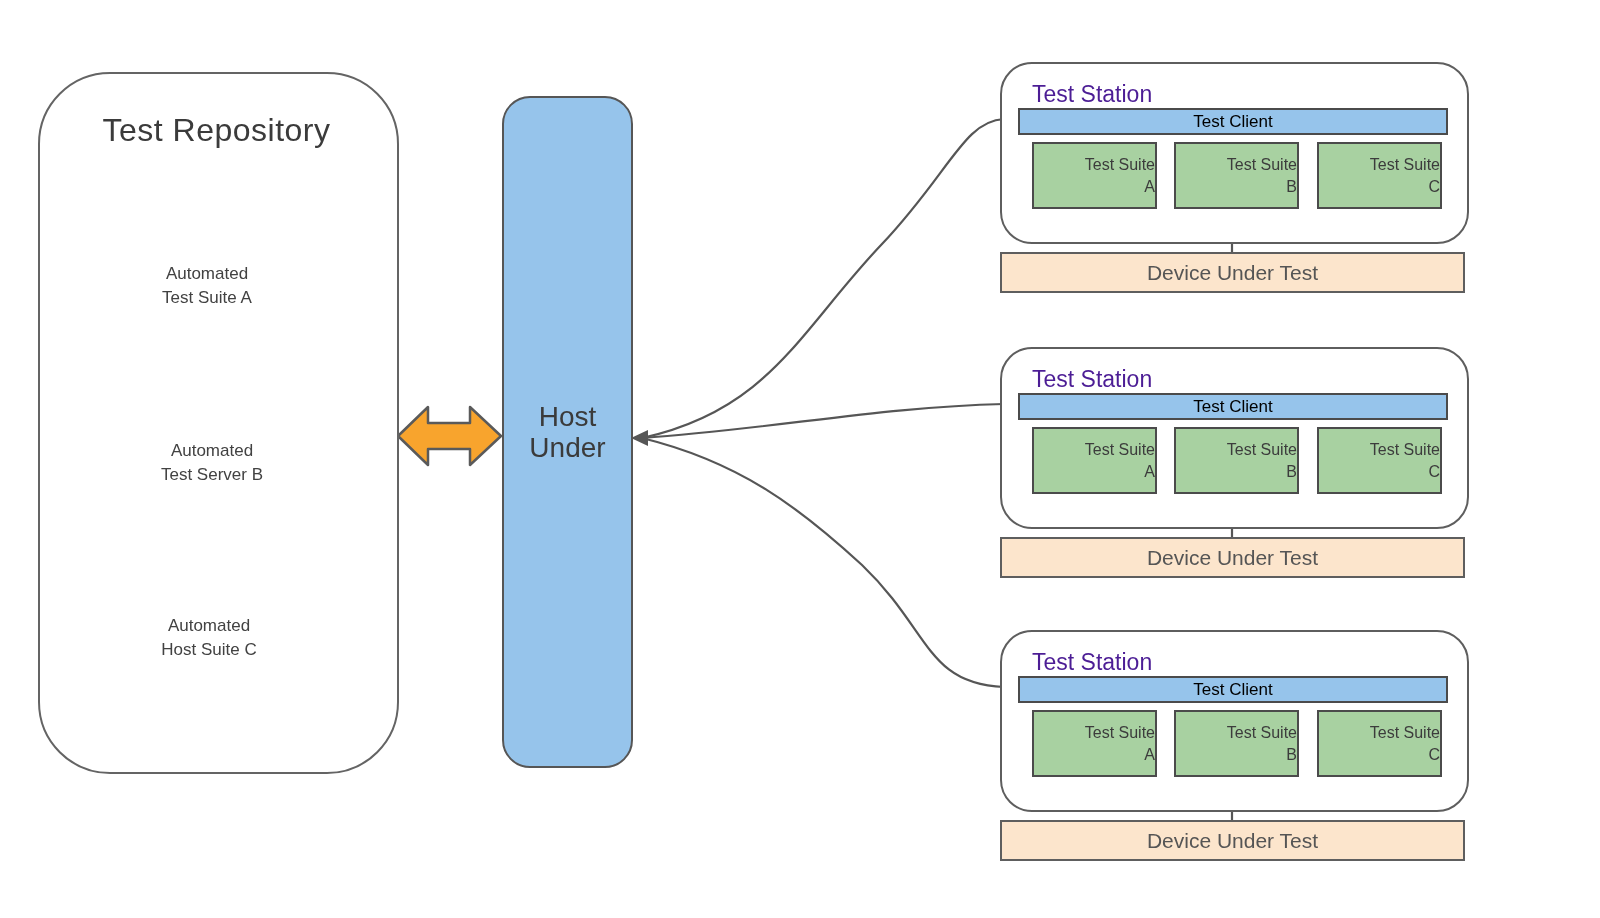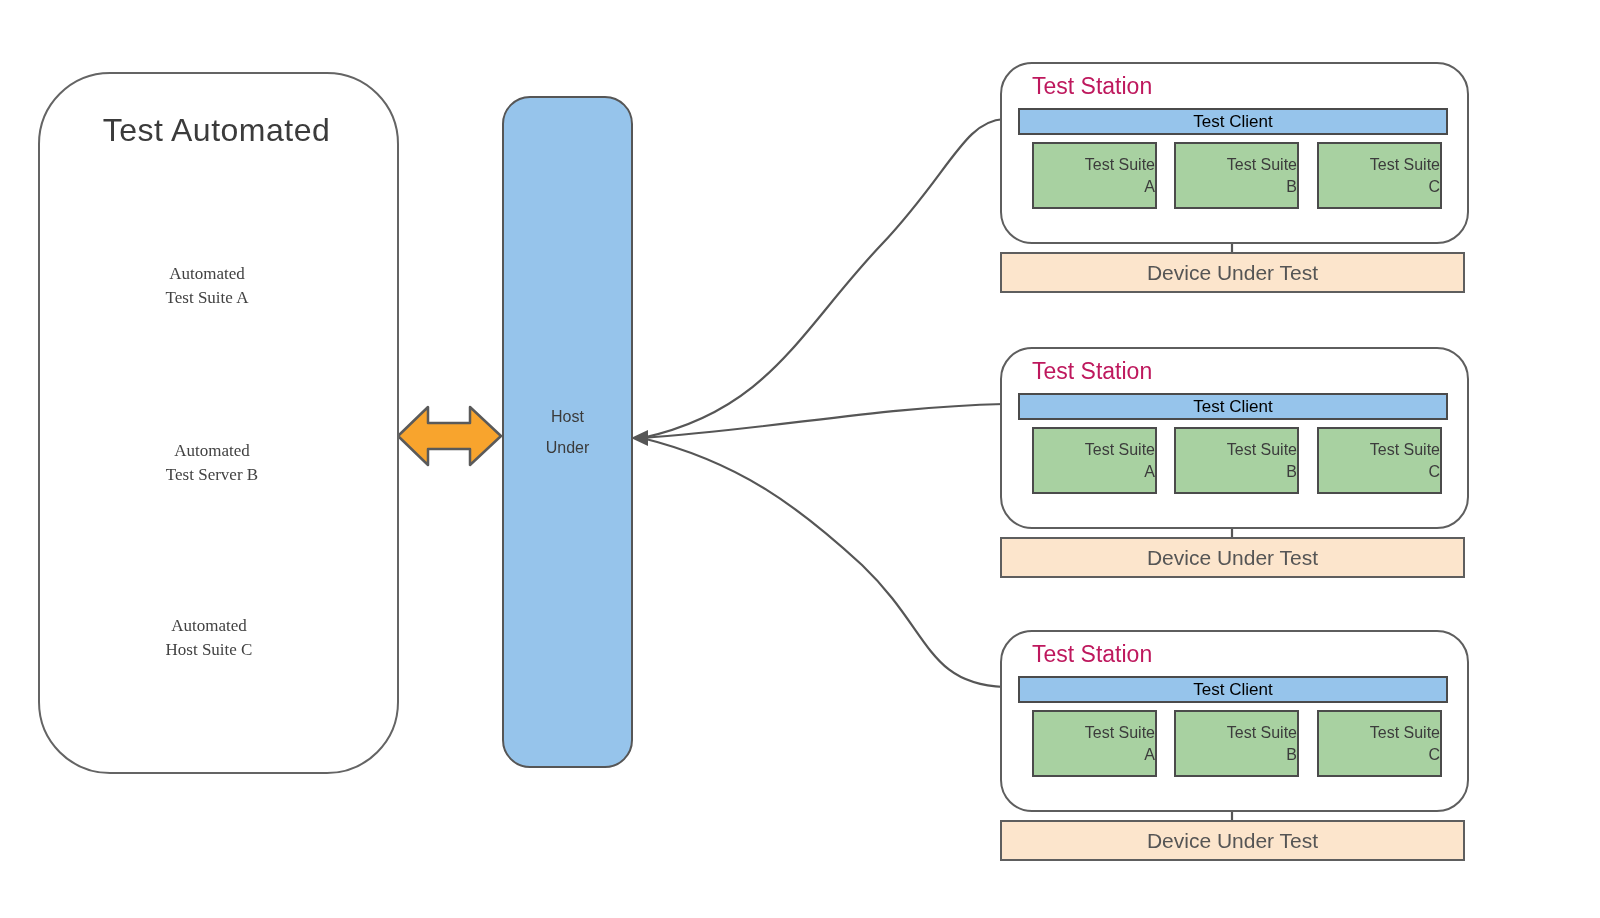--- a/index.html
+++ b/index.html
@@ -25,37 +25,37 @@
     left:38px;top:72px;width:357px;height:698px;
     border:2px solid var(--frame-border);border-radius:72px;background:#fff;
   }
   .repo-title{
     left:38px;top:112px;width:357px;text-align:center;
     font-size:32px;letter-spacing:.5px;color:#3b3b3b;
   }
   .doc-label{
     width:124px;text-align:center;font-size:17px;line-height:24px;color:#424242;
   }
-  .doc-label span{display:block;font-family:Liberation Serif, serif;}
+  .doc-label span{display:block;}
   
   .host{
     left:502px;top:96px;width:127px;height:668px;
     background:var(--host-server-fill);
     border:2px solid #565656;border-radius:28px;
     display:flex;flex-direction:column;align-items:center;justify-content:center;
-    font-size:16px;line-height:31px;color:#3b3b3b;
+    font-size:28px;line-height:31px;color:#3b3b3b;
   }
   .host span{display:block;text-align:center;}
   
   .station{
     left:1000px;width:465px;height:178px;background:#fff;
     border:2px solid #5e5e5e;border-radius:32px;
   }
   .station-title{
-    position:absolute;left:30px;top:9px;font-size:23px;color:#be185d;
+    position:absolute;left:30px;top:17px;font-size:23px;color:#4c1d95;
   }
   .client{
     position:absolute;left:16px;top:44px;width:426px;height:23px;
     background:var(--test-client-fill);border:2px solid var(--box-border);
     display:flex;align-items:center;justify-content:center;
     font-size:17px;color:#000000;
   }
   .suite{
     position:absolute;top:78px;width:121px;height:63px;
     background:var(--test-suite-fill);border:2px solid var(--box-border);
@@ -109,21 +109,21 @@
     <path class="head" d="M1017 119 L1003 113 L1003 125 Z"></path>
     <path class="head" d="M1017 404 L1003 398 L1003 410 Z"></path>
     <path class="head" d="M1017 687 L1003 681 L1003 693 Z"></path>
 
     <path class="wire" d="M1232 241 V252"></path>
     <path class="wire" d="M1232 526 V537"></path>
     <path class="wire" d="M1232 809 V820"></path>
   </svg>
 
   <div class="abs repo"></div>
-  <div class="abs repo-title">Test Automated</div>
+  <div class="abs repo-title">Test Repository</div>
 
   <div class="abs doc-label" style="left:145px;top:262px;">
     <span>Automated</span>
     <span>Test Suite A</span>
   </div>
   <div class="abs doc-label" style="left:150px;top:439px;">
     <span>Automated</span>
     <span>Test Server B</span>
   </div>
   <div class="abs doc-label" style="left:147px;top:614px;">

